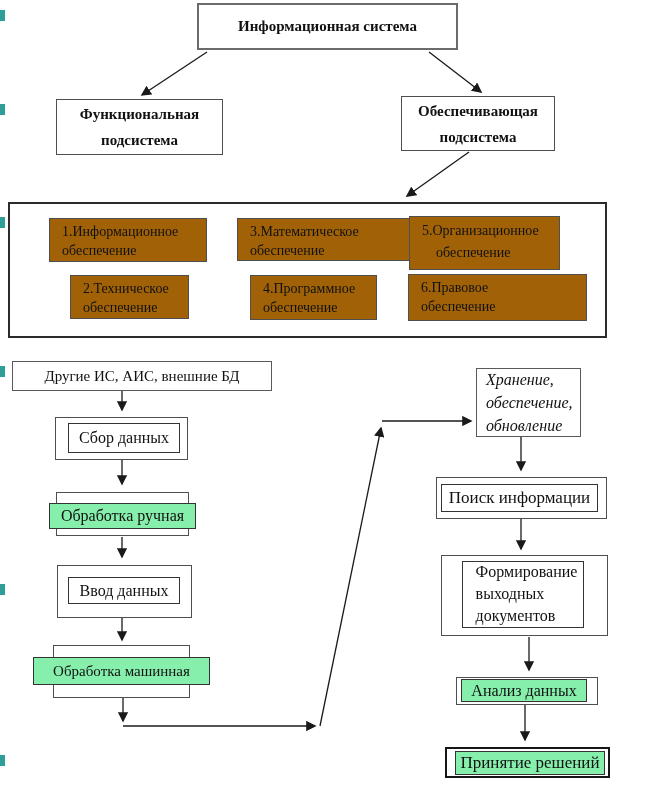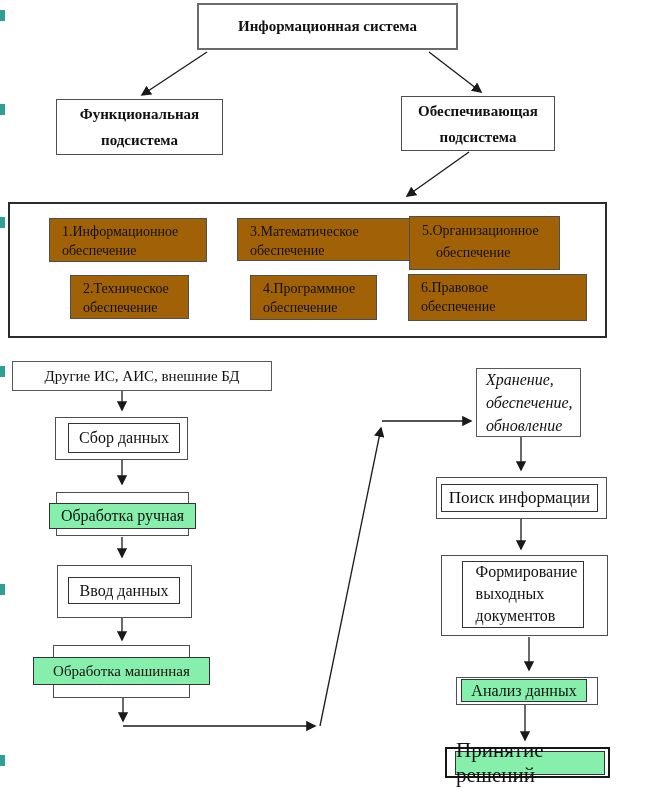--- a/index.html
+++ b/index.html
@@ -49,21 +49,21 @@
                justify-content:center;text-align:left;padding-left:9px;font-style:italic;}
   .storage-box .stack div{line-height:23px;}
   .search-outer{left:436px;top:477px;width:171px;height:42px;}
   .search-inner{left:441px;top:484px;width:157px;height:28px;font-size:17px;}
   .gen-outer{left:441px;top:555px;width:167px;height:81px;}
   .gen-inner{left:462px;top:561px;width:122px;height:67px;display:flex;align-items:flex-end;}
   .gen-inner .stack{font-size:16px;line-height:22px;padding-left:7px;text-align:left;}
   .analysis-back{left:456px;top:677px;width:142px;height:28px;}
   .analysis-front{left:461px;top:679px;width:126px;height:23px;font-size:16px;}
   .decision-back{left:445px;top:747px;width:165px;height:31px;border-width:2px;border-color:#161616;}
-  .decision-front{left:455px;top:751px;width:150px;height:24px;font-size:21px;}
+  .decision-front{left:455px;top:751px;width:150px;height:24px;font-size:17px;}
   
   .bullet{position:absolute;left:0;width:5px;height:11px;}
 </style>
 </head>
 <body>
 
 <div class="stage">
 
   <svg class="wires" viewBox="0 0 663 789">
     <defs>

